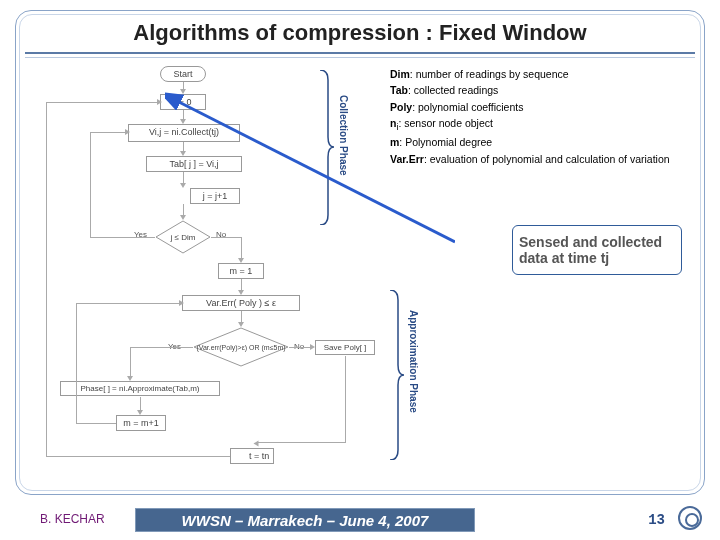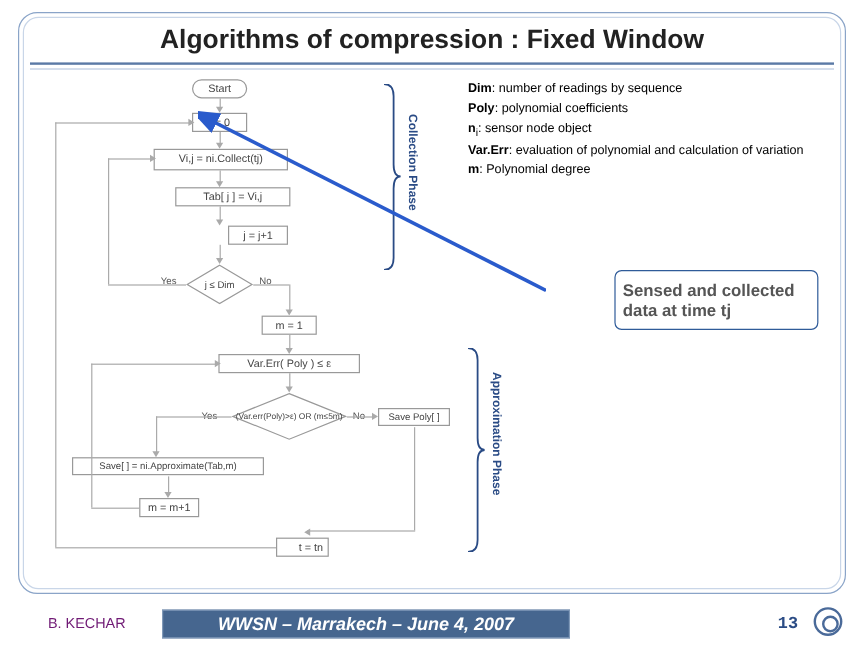--- a/index.html
+++ b/index.html
@@ -46,24 +46,25 @@
 </head>
 <body>
 
 <div class="frame"></div>
 <div class="title">Algorithms of compression : Fixed Window</div>
 <div class="hr1"></div>
 <div class="hr2"></div>
 
 <div class="legend">
   <div><b>Dim</b><span>: number of readings by sequence</span></div>
+  <div><b>Tab</b><span>: collected readings</span></div>
   <div><b>Poly</b><span>: polynomial coefficients</span></div>
   <div><b>n</b><sub>i</sub><span>: sensor node object</span></div>
+  <div><b>m</b><span>: Polynomial degree</span></div>
   <div><b>Var.Err</b><span>: evaluation of polynomial and calculation of variation</span></div>
-  <div><b>m</b><span>: Polynomial degree</span></div>
 </div>
 
 <div class="sensed">Sensed and collected data at time tj</div>
 
 <div class="flow">
 
   <div class="box oval" style="left:130px; top:2px; width:46px;">Start</div>
   <div class="vline" style="left:153px; top:18px; height:8px;"></div>
     <div class="arrowD" style="left:150px; top:25px;"></div>
   <div class="box" style="left:130px; top:30px; width:46px;">j = 0</div>
@@ -114,21 +115,21 @@
   <span class="lbl" style="left:138px; top:278px;">Yes</span>
   <span class="lbl" style="left:264px; top:278px;">No</span>
 
   <div class="hline" style="left:259px; top:283px; width:22px;"></div>
     <div class="arrowR" style="left:280px; top:280px;"></div>
   <div class="box" style="left:285px; top:276px; width:60px; font-size:8px;">Save Poly[ ]</div>
 
   <div class="hline" style="left:100px; top:283px; width:63px;"></div>
   <div class="vline" style="left:100px; top:283px; height:30px;"></div>
     <div class="arrowD" style="left:97px; top:312px;"></div>
-  <div class="box" style="left:30px; top:317px; width:160px; font-size:8px;">Save[ ] = ni.Approximate(Tab,m)</div>
+  <div class="box" style="left:30px; top:317px; width:160px; font-size:8px;">Phase[ ] = ni.Approximate(Tab,m)</div>
   <div class="vline" style="left:110px; top:333px; height:14px;"></div>
     <div class="arrowD" style="left:107px; top:346px;"></div>
   <div class="box" style="left:86px; top:351px; width:50px;">m = m+1</div>
 
   <div class="hline" style="left:46px; top:359px; width:40px;"></div>
   <div class="vline" style="left:46px; top:239px; height:120px;"></div>
   <div class="hline" style="left:46px; top:239px; width:106px;"></div>
   <div class="arrowR" style="left:149px; top:236px;"></div>
 
   <div class="vline" style="left:315px; top:292px; height:86px;"></div>

